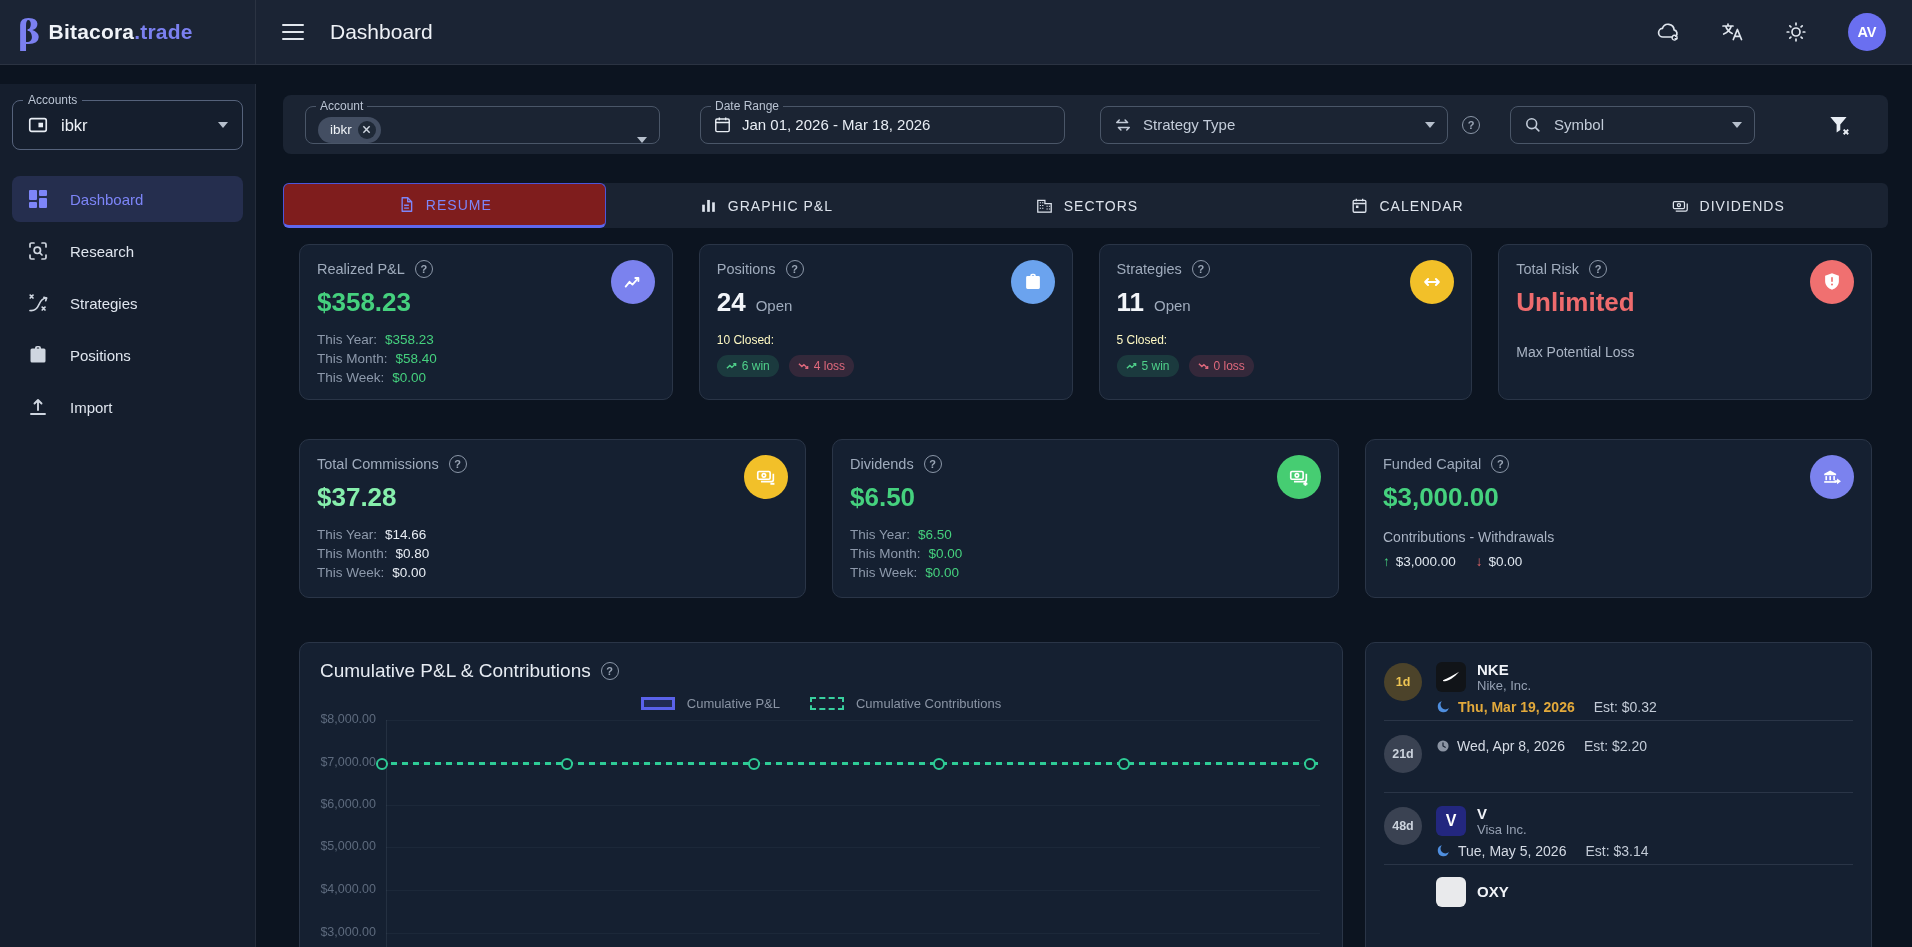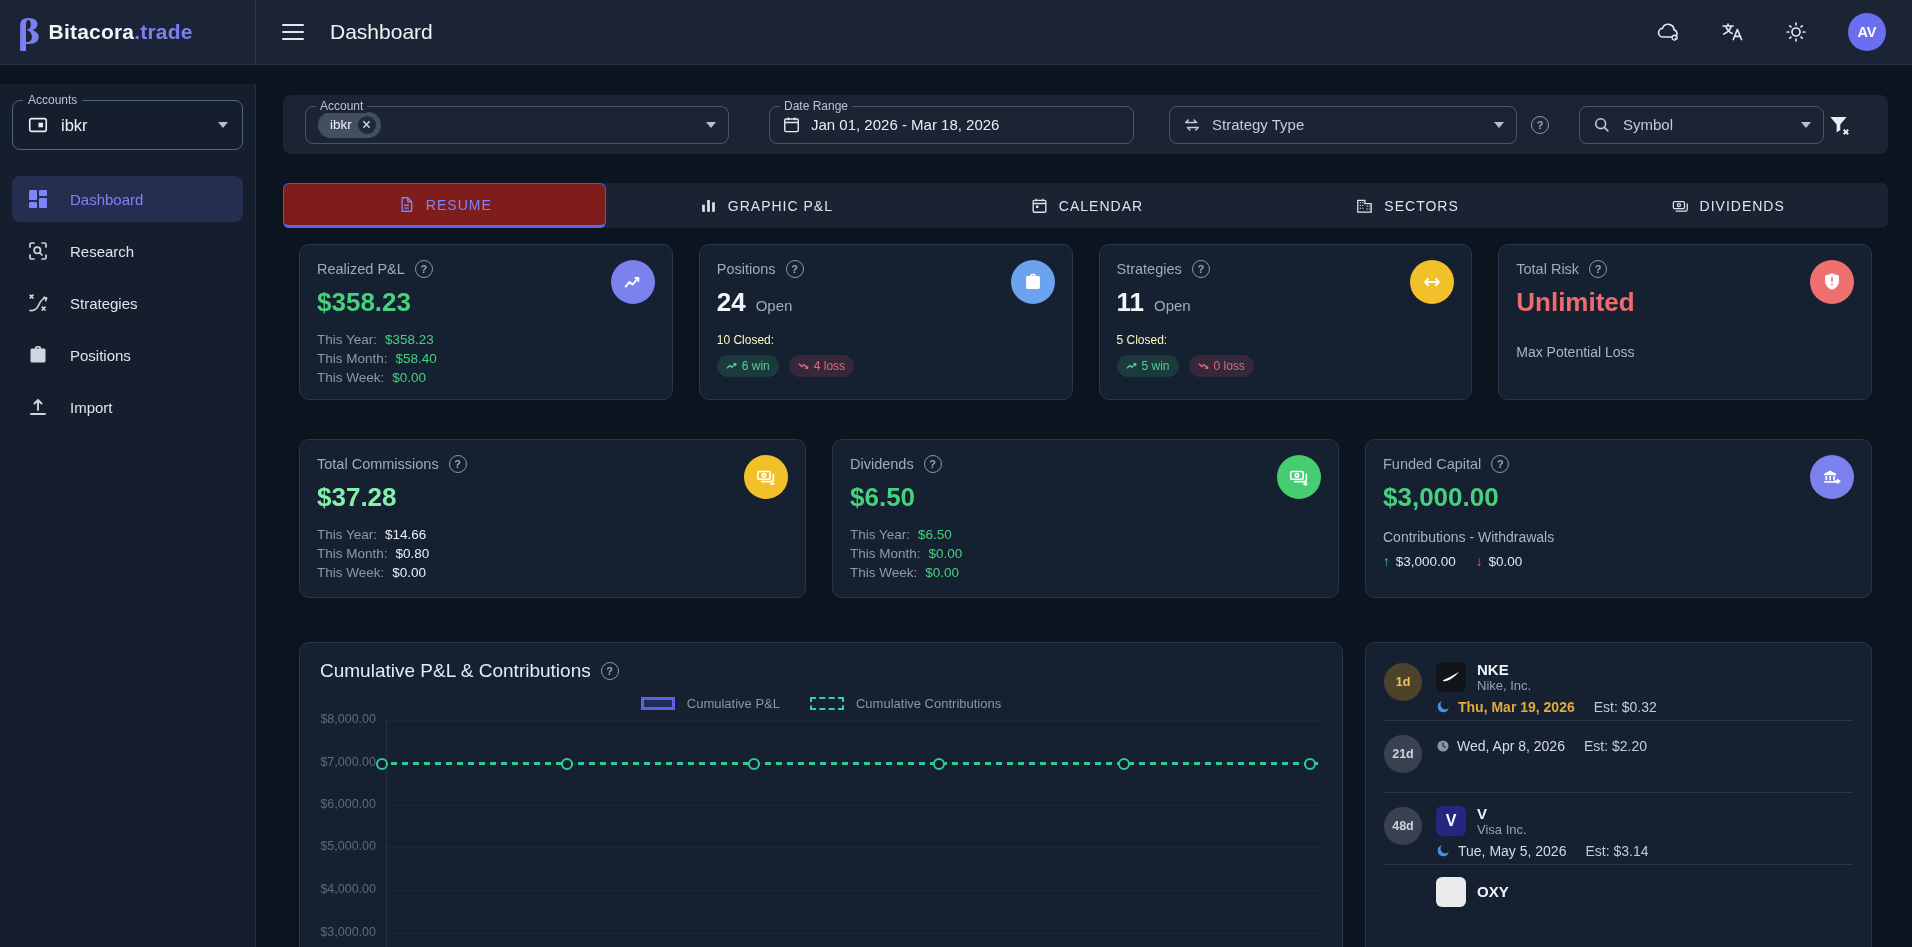--- a/index.html
+++ b/index.html
@@ -44,21 +44,21 @@
   .main{position:absolute;left:256px;top:64px;right:0;bottom:0;overflow:hidden;
         padding:31px 24px 0 27px;box-sizing:border-box;}
 
   
   .filter-panel{height:59px;background:#1b2433;border-radius:8px;display:flex;align-items:center;
                 padding:0 22px;box-sizing:border-box;}
   .ffield{position:relative;height:38px;border:1px solid #4a5668;border-radius:8px;
           display:flex;align-items:center;padding:0 12px;box-sizing:border-box;cursor:pointer;}
   .ffield .flabel{position:absolute;top:-8px;left:10px;background:#1b2433;padding:0 4px;
           font-size:12px;color:#b9c3d2;}
-  .f-account{width:424px;}
+  .f-account{width:355px;align-items:flex-end;}
   .f-date{width:365px;margin-left:40px;}
   .f-strategy{width:348px;margin-left:35px;}
   .f-symbol{width:245px;margin-left:30px;}
   .chip{height:26px;border-radius:13px;background:#434e62;color:#f0f3f7;font-size:13.5px;
         display:inline-flex;align-items:center;padding:0 5px 0 12px;gap:6px;}
   .chip-x{width:18px;height:18px;border-radius:50%;background:#1f2937;display:flex;
           align-items:center;justify-content:center;cursor:pointer;}
   .fval{font-size:15px;color:#e8edf4;margin-left:10px;}
   .fph{font-size:15px;color:#c3ccd9;margin-left:10px;}
   .ghost-input{background:transparent;border:none;outline:none;color:#e8edf4;font-size:15px;
@@ -324,36 +324,36 @@
           <svg viewBox="0 0 24 24" fill="currentColor">
               <rect x="4" y="11" width="3.4" height="9"></rect>
               <rect x="10.3" y="5" width="3.4" height="15"></rect>
               <rect x="16.6" y="8" width="3.4" height="12"></rect>
             </svg>
         </span>
         <span>GRAPHIC P&amp;L</span>
       </div>
       <div class="tab">
         <span class="ticon">
+          <svg viewBox="0 0 24 24" fill="none" stroke="currentColor" stroke-width="1.6">
+              <path d="M3.5 20.5V5.5h9v4h8v11h-17z"></path>
+              <path d="M6 8.5h1.6M9 8.5h1.6M6 12h1.6M9 12h1.6M6 15.5h1.6M9 15.5h1.6M14.5 13h1.6M17.5 13h1.6M14.5 16.5h1.6M17.5 16.5h1.6" stroke-width="1.4"></path>
+            </svg>
+        </span>
+        <span>SECTORS</span>
+      </div>
+      <div class="tab">
+        <span class="ticon">
           <svg viewBox="0 0 24 24" fill="none" stroke="currentColor" stroke-width="1.7">
               <rect x="4" y="5.5" width="16" height="15" rx="1.5"></rect>
               <path d="M4 9.5h16M8 3.5v3M16 3.5v3"></path>
               <rect x="7.5" y="12" width="3.2" height="3.2" fill="currentColor" stroke="none"></rect>
             </svg>
         </span>
         <span>CALENDAR</span>
-      </div>
-      <div class="tab">
-        <span class="ticon">
-          <svg viewBox="0 0 24 24" fill="none" stroke="currentColor" stroke-width="1.6">
-              <path d="M3.5 20.5V5.5h9v4h8v11h-17z"></path>
-              <path d="M6 8.5h1.6M9 8.5h1.6M6 12h1.6M9 12h1.6M6 15.5h1.6M9 15.5h1.6M14.5 13h1.6M17.5 13h1.6M14.5 16.5h1.6M17.5 16.5h1.6" stroke-width="1.4"></path>
-            </svg>
-        </span>
-        <span>SECTORS</span>
       </div>
       <div class="tab">
         <span class="ticon">
           <svg viewBox="0 0 24 24" fill="none" stroke="currentColor" stroke-width="1.6">
               <rect x="3" y="7" width="14" height="9" rx="1.5"></rect>
               <circle cx="10" cy="11.5" r="2"></circle>
               <path d="M20.5 9.5v7.5a2 2 0 0 1-2 2H6"></path>
             </svg>
         </span>
         <span>DIVIDENDS</span>

